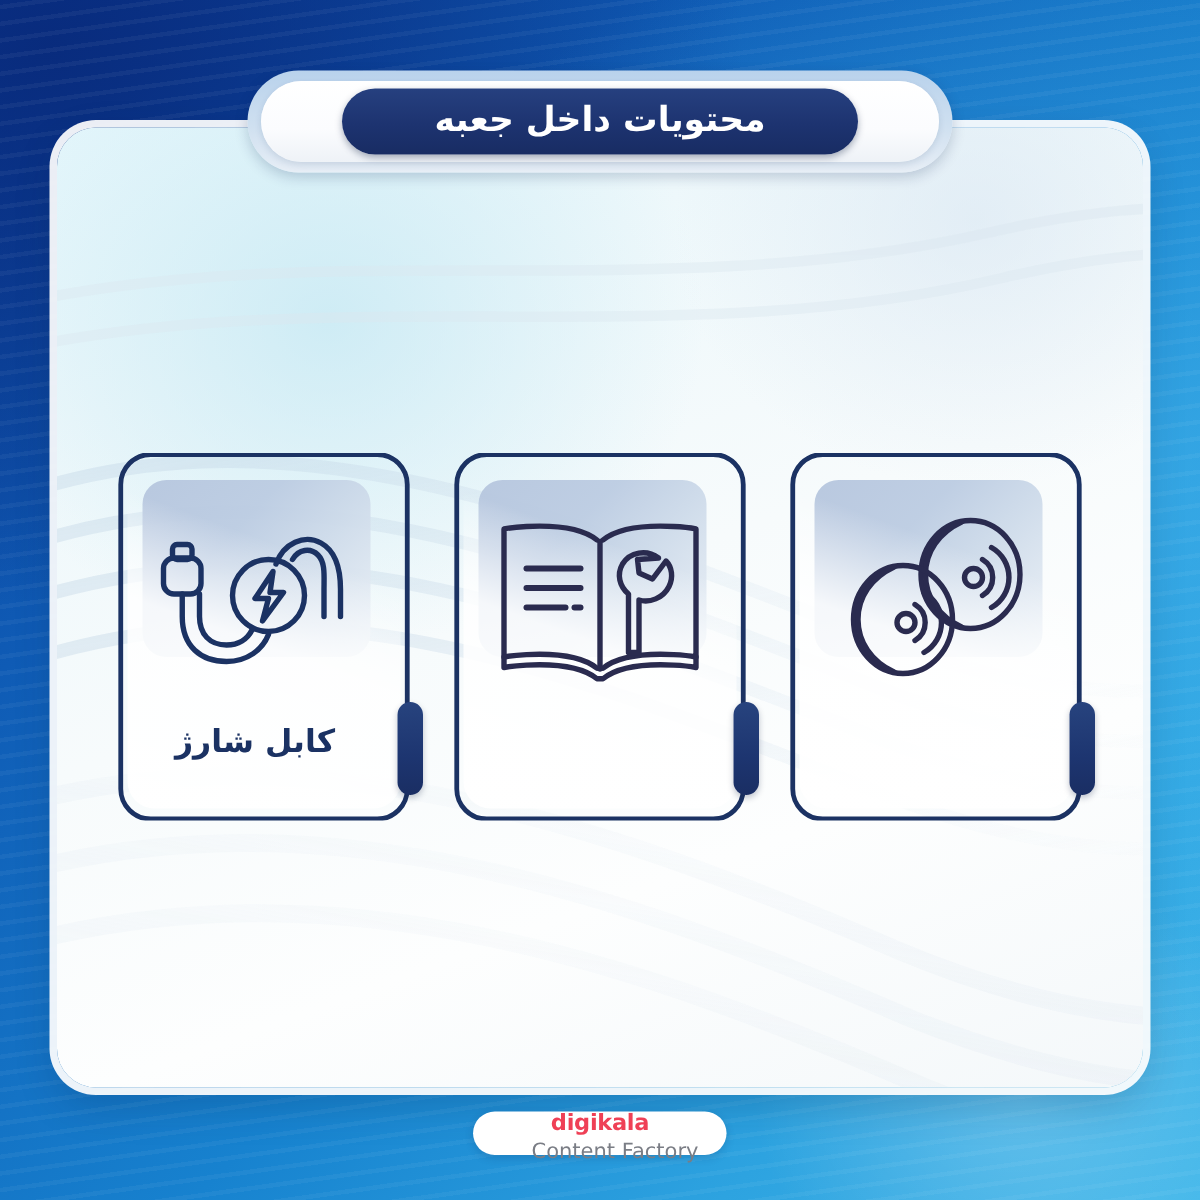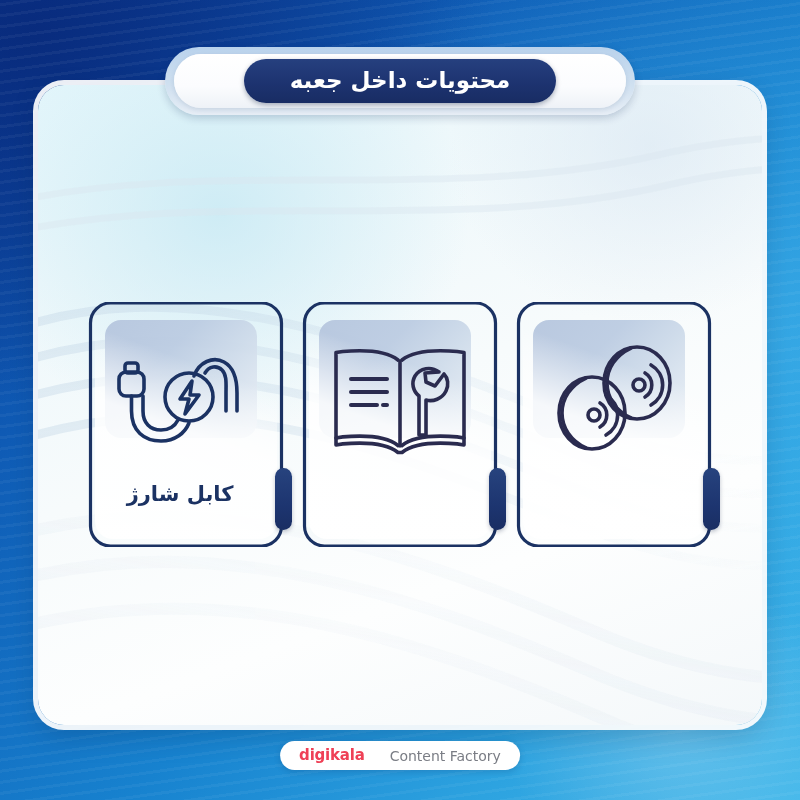--- a/index.html
+++ b/index.html
@@ -103,21 +103,21 @@
     width: 452px;
     height: 54px;
     border-radius: 27px;
     background: linear-gradient(180deg, #ffffff 0%, #fbfcfe 60%, #eef2f7 100%);
     display: flex;
     align-items: center;
     justify-content: center;
     box-shadow: inset 0 1px 2px rgba(255,255,255,0.9), 0 2px 5px rgba(20,50,100,0.12);
   }
   .title-inner {
-    width: 312px;
+    width: 344px;
     height: 44px;
     border-radius: 22px;
     background: linear-gradient(180deg, #26407f 0%, #1d3370 55%, #182c63 100%);
     display: flex;
     align-items: center;
     justify-content: center;
     box-shadow: 0 2px 5px rgba(10,25,60,0.35);
   }
   .title-text {
     color: #ffffff;
@@ -133,21 +133,21 @@
   
   .cards {
     position: absolute;
     left: 0;
     right: 0;
     top: 302px;
     height: 248px;
     display: flex;
     flex-direction: row-reverse;
     justify-content: center;
-    gap: 16px;
+    gap: 26px;
     z-index: 4;
   }
 
   .card {
     position: relative;
     width: 198px;
     height: 245px;
   }
 
   .card-frame {
@@ -221,21 +221,21 @@
   .footer {
     position: absolute;
     left: 50%;
     bottom: 30px;
     transform: translateX(-50%);
     height: 29px;
     padding: 0 19px;
     border-radius: 15px;
     background: #ffffff;
     display: flex;
-    flex-direction: row;
+    flex-direction: column;
     align-items: center;
     gap: 5px;
     direction: ltr;
     box-shadow: 0 2px 6px rgba(10,40,90,0.18);
     z-index: 7;
   }
   .brand-red {
     color: #ef4056;
     font-size: 15px;
     font-weight: bold;

